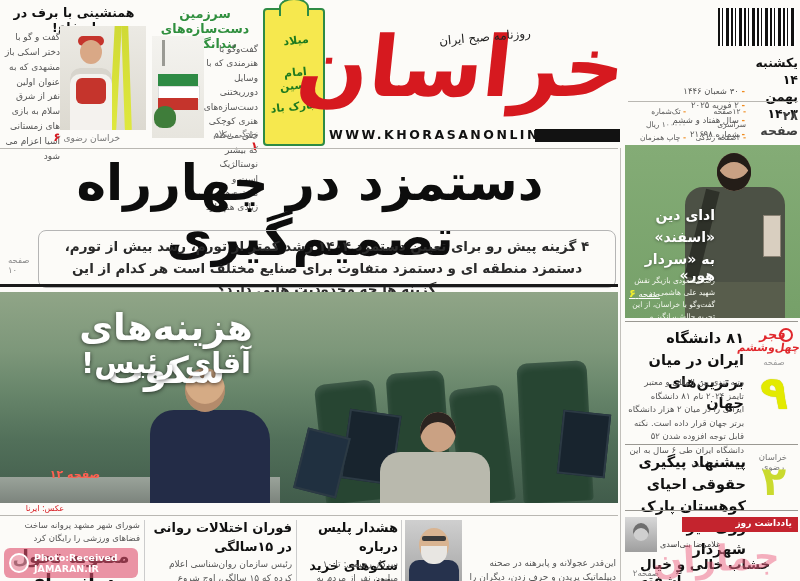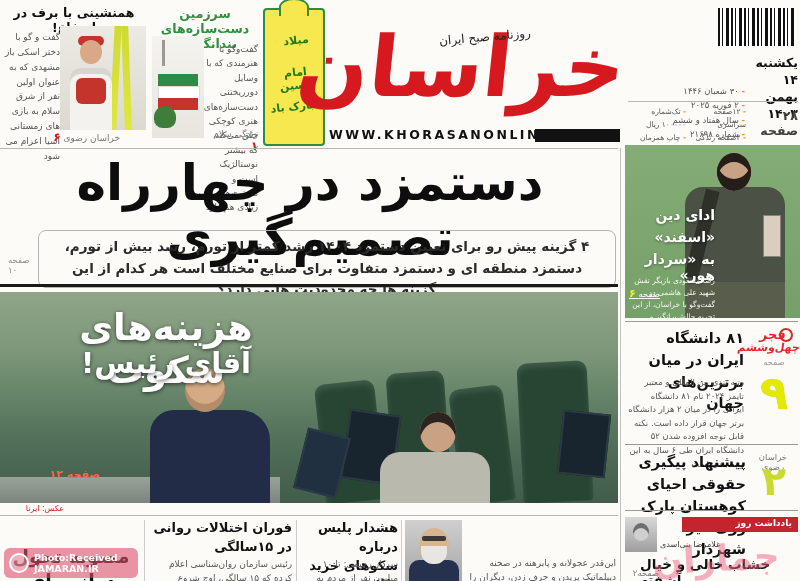--- a/index.html
+++ b/index.html
@@ -236,20 +236,21 @@
     <div class="abs" id="parl-t2">آقای رئیس!</div>
     <div class="abs" id="parl-page">صفحه ۱۲</div>
   </div>
   <div class="abs" id="photo-credit">عکس: ایرنا</div>
 
   <div class="abs hair" id="bot-top"></div>
   <div class="abs vline" id="v1"></div>
   <div class="abs vline" id="v2"></div>
   <div class="abs vline" id="v3"></div>
 
+  <div class="abs" id="sport-kick">شورای شهر مشهد پروانه ساخت فضاهای ورزشی را رایگان کرد</div>
   <div class="abs" id="sport-title">مصوبه تحول ساز برای ورزش</div>
 
   <div class="abs bt-title" id="psych-title">فوران اختلالات روانی در ۱۵سالگی</div>
   <div class="abs bt-body" id="psych-body">رئیس سازمان روان‌شناسی اعلام کرده که ۱۵ سالگی، اوج شروع بیماری‌های روانی است؛ چند توصیه به والدین دانش‌آموزان</div>
 
   <div class="abs bt-title" id="gold-title">هشدار پلیس درباره سکوهای خرید طلا</div>
   <div class="abs bt-body" id="gold-body">سردار رحیمی: تا ۱۰ میلیون نفر از مردم به صورت آنلاین طلا خریداری کرده‌اند</div>
 
   <div class="abs" id="lar-photo">
     <div id="lar-suit"></div>

